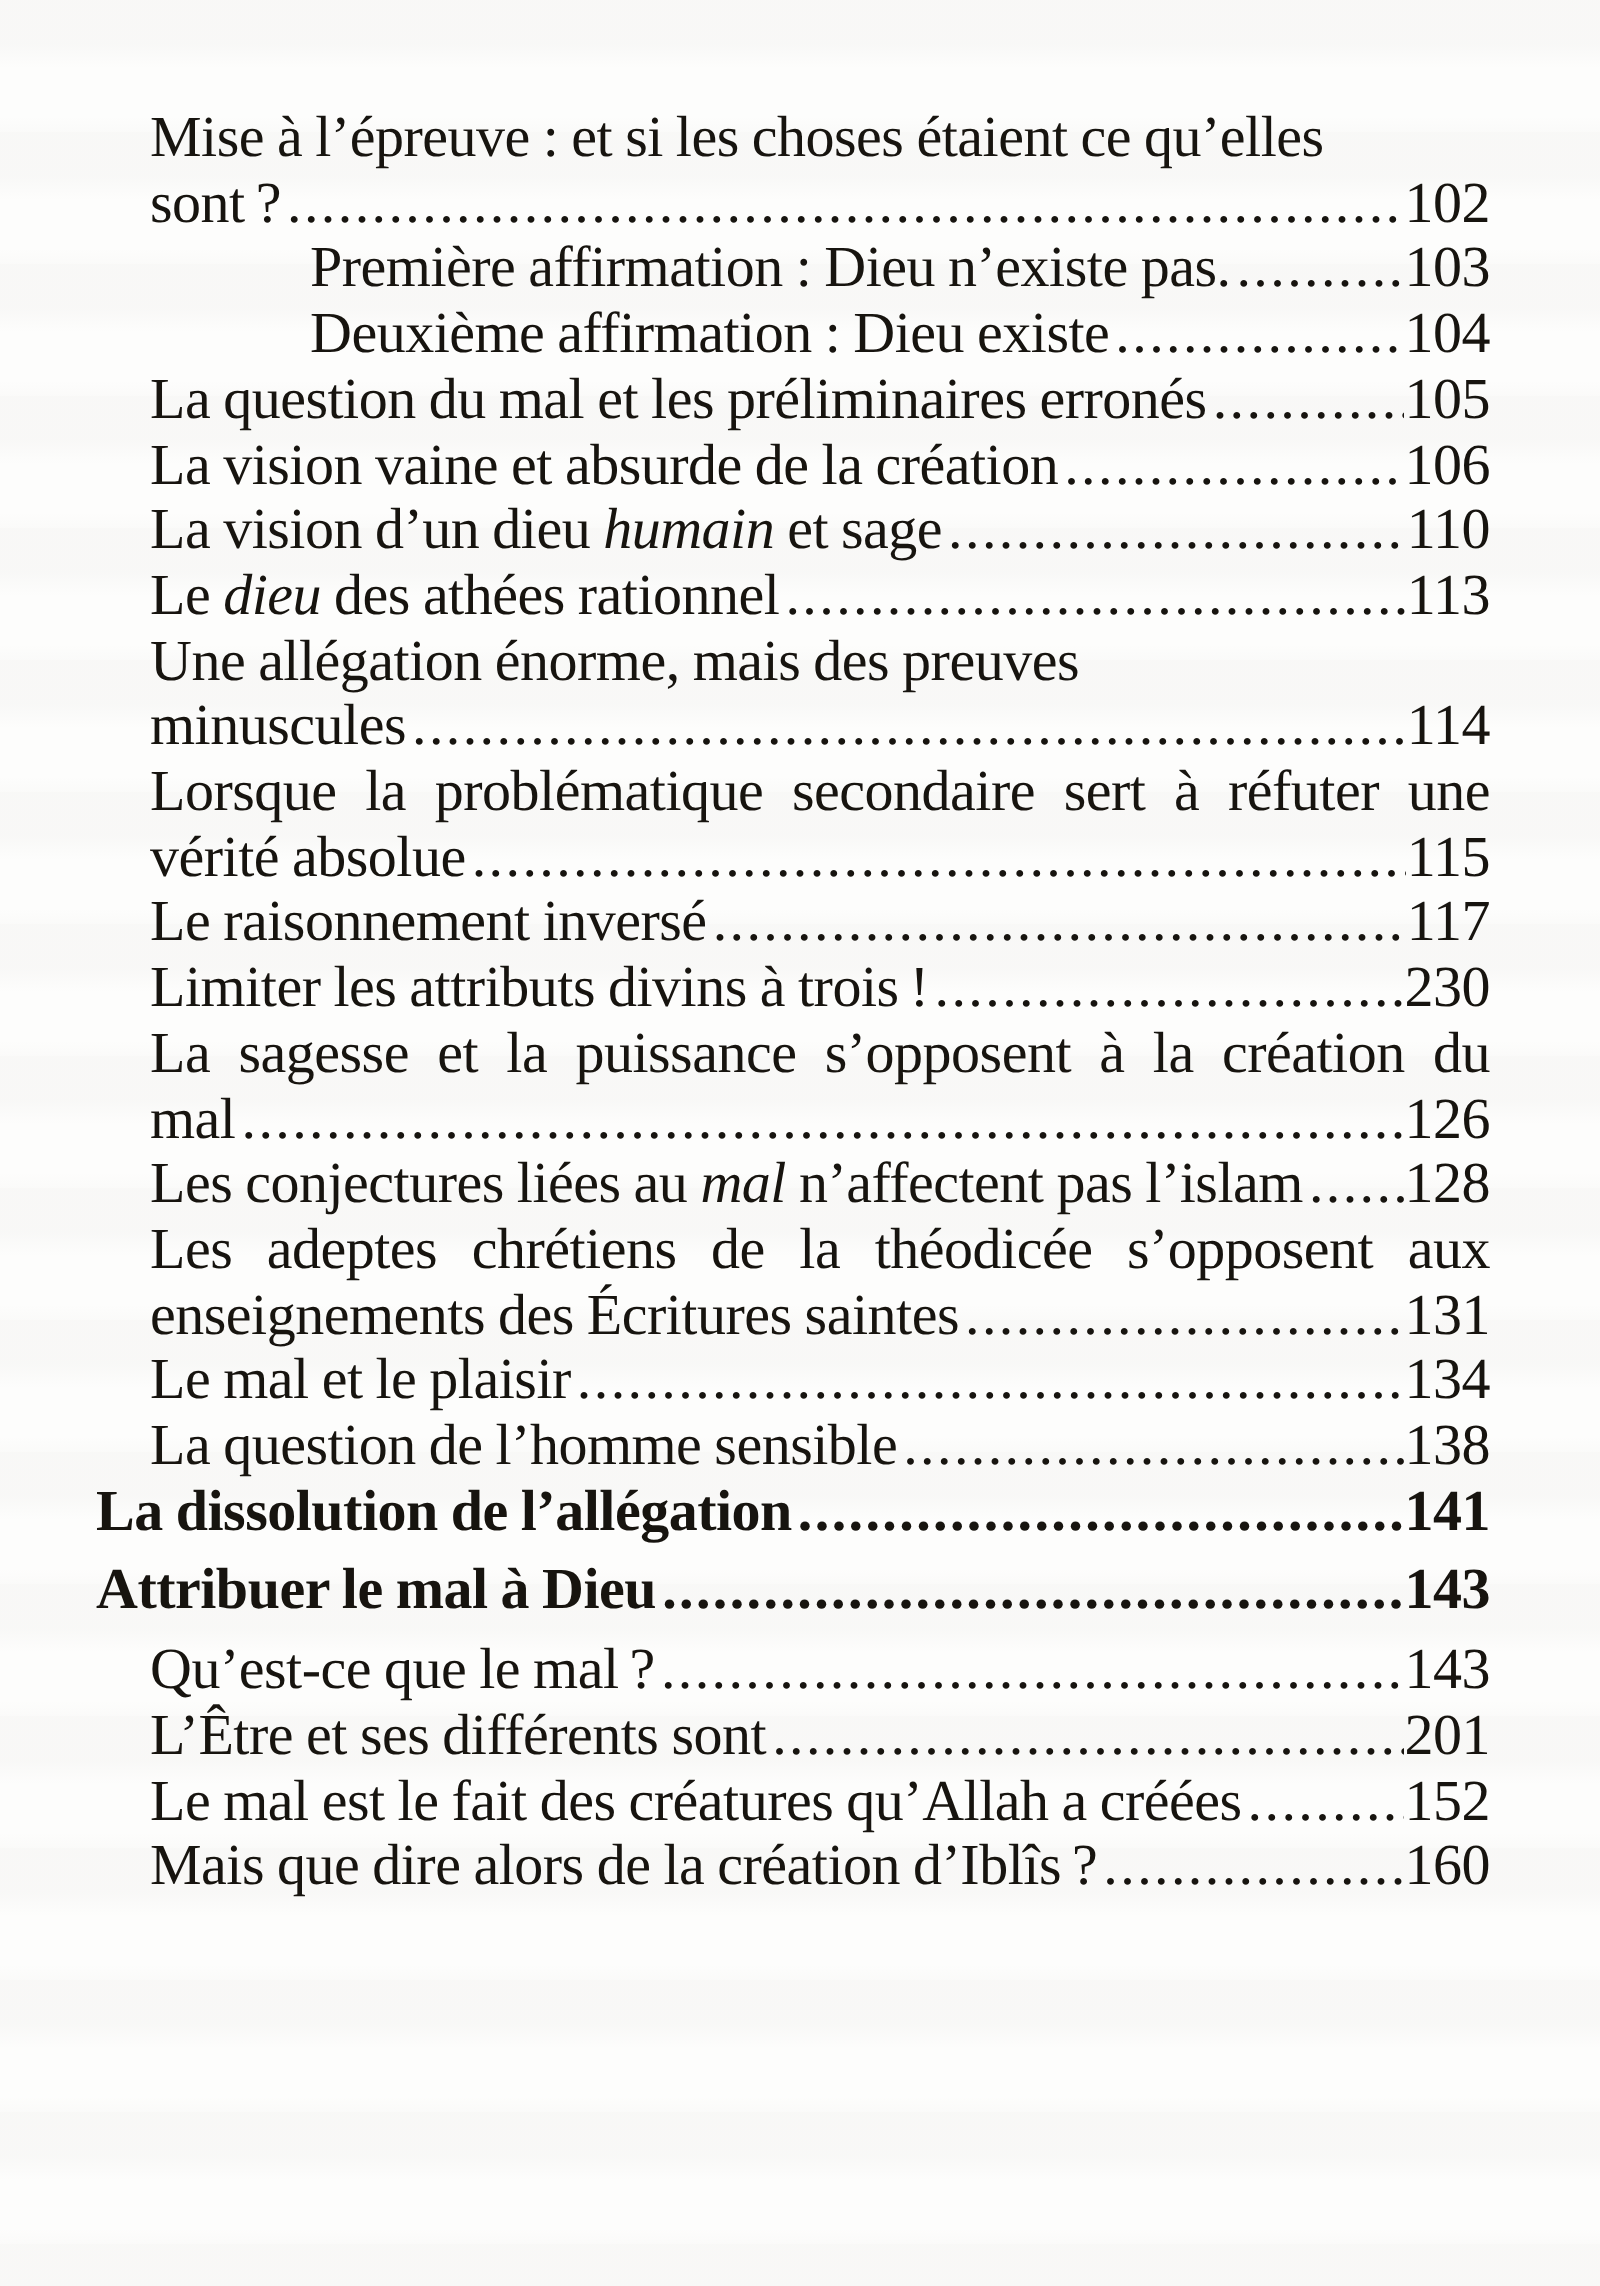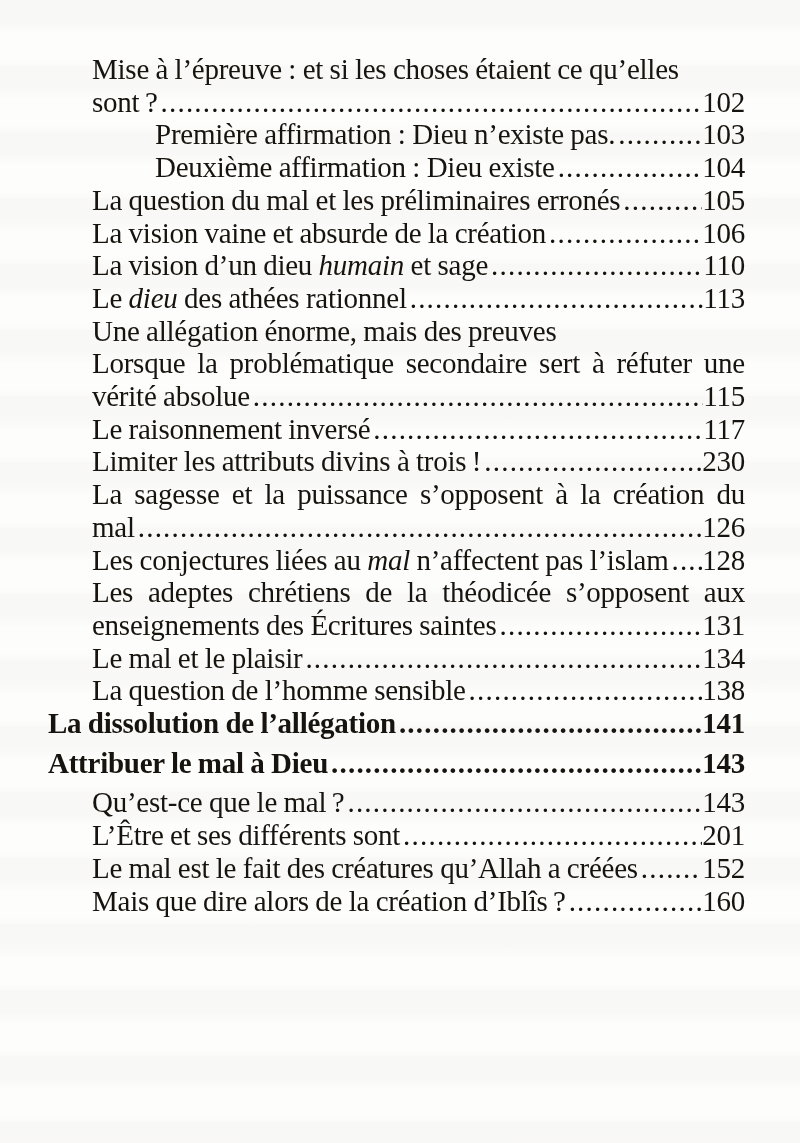--- a/index.html
+++ b/index.html
@@ -27,21 +27,21 @@
         rgba(120,115,105,0.02) 66px),
       #fdfdfc;
   }
   .toc { display: block; }
   .entry {
     font-size: 29px;
     line-height: 32.7px;
     letter-spacing: -0.25px;
     word-spacing: -0.5px;
   }
-  .entry.level-2 { margin-left: 44px; }
+  .entry.level-2 { margin-left: 27px; }
   .entry.level-3 { margin-left: 107px; }
   .entry.bold { font-weight: 700; }
   .entry.space-before { margin-top: 7px; }
 
   .line.with-page {
     display: flex;
     align-items: baseline;
   }
   .line.textonly { display: block; }
   .line.stretch {
@@ -118,20 +118,25 @@
       </div>
       <div class="entry level-2">
         <div class="line with-page">
           <span class="txt"><span>Le </span><span class="it">dieu</span><span> des athées rationnel </span></span>
           <span class="dots"></span>
           <span class="num">113</span>
         </div>
       </div>
       <div class="entry level-2">
         <div class="line textonly"><span class="txt"><span>Une allégation énorme, mais des preuves</span></span></div>
+        <div class="line with-page">
+          <span class="txt"><span>minuscules</span></span>
+          <span class="dots"></span>
+          <span class="num">114</span>
+        </div>
       </div>
       <div class="entry level-2">
         <div class="line textonly stretch"><span class="txt"><span>Lorsque la problématique secondaire sert à réfuter une</span></span></div>
         <div class="line with-page">
           <span class="txt"><span>vérité absolue</span></span>
           <span class="dots"></span>
           <span class="num">115</span>
         </div>
       </div>
       <div class="entry level-2">

